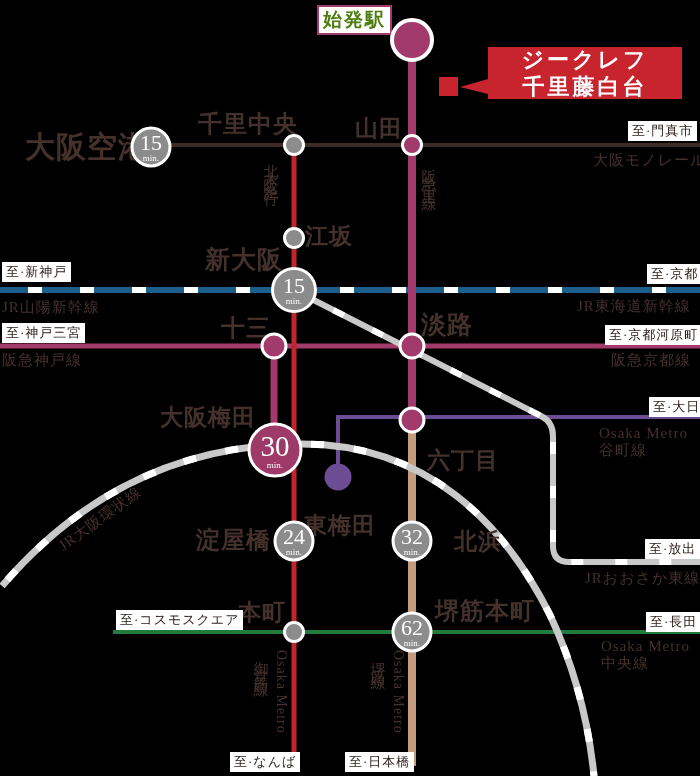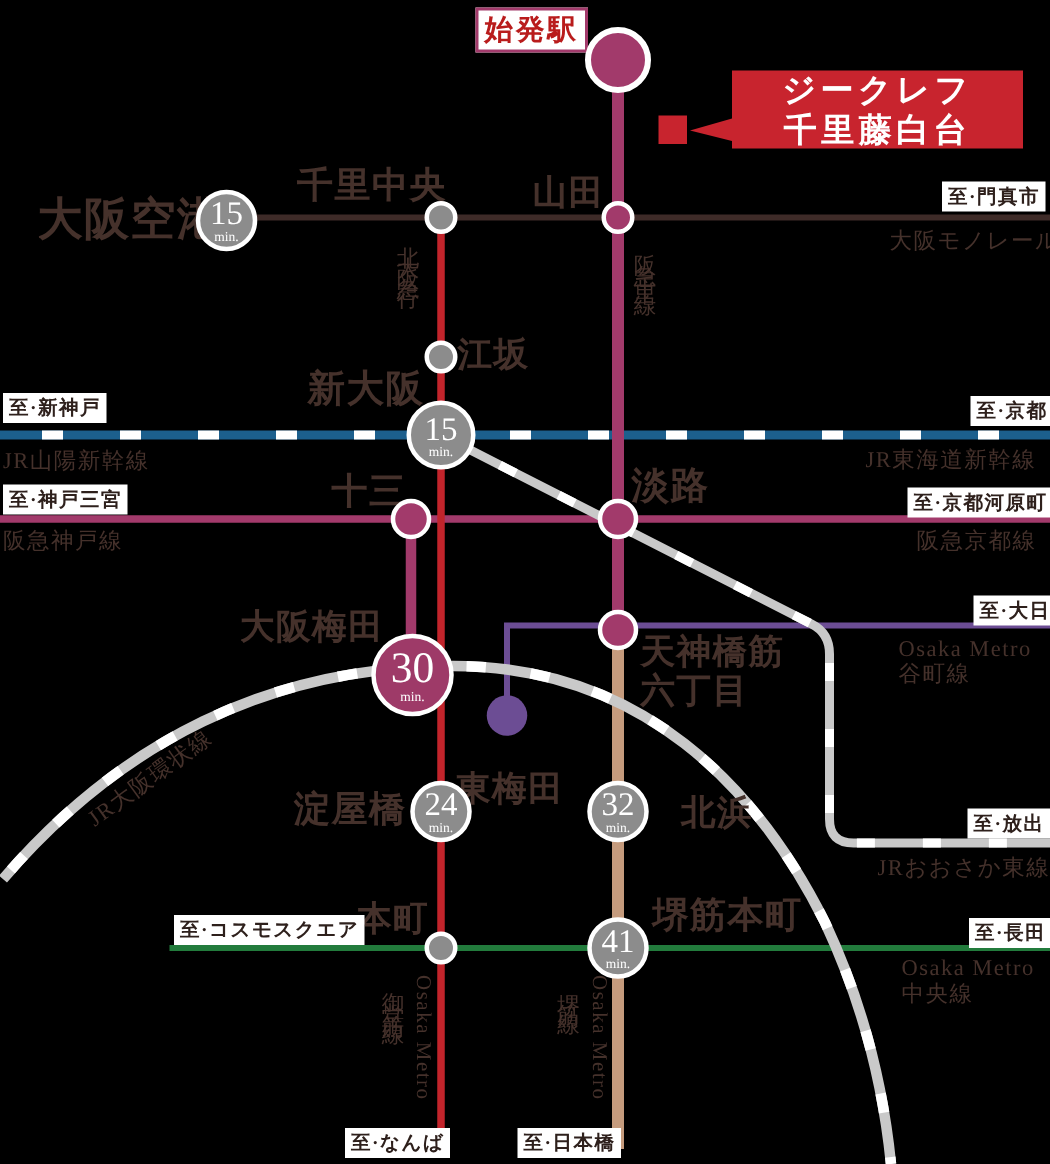--- a/index.html
+++ b/index.html
@@ -1,42 +1,42 @@
 <!DOCTYPE html>
 <html><head>
 <meta charset="utf-8">
 <style>
   html,body{margin:0;padding:0;background:#000;}
   .map{position:relative;width:700px;height:776px;background:#000;overflow:hidden;
        font-family:"Liberation Serif","DejaVu Serif",serif;}
   .map svg{position:absolute;left:0;top:0;z-index:1;}
   .lbl{position:absolute;color:#45312b;white-space:nowrap;letter-spacing:1px;z-index:3;line-height:1.15;}
   .st{font-size:23px;font-weight:bold;}
-  .dest{position:absolute;background:#fff;color:#2e201c;font-size:13px;font-weight:bold;
+  .dest{position:absolute;background:#fff;color:#2e201c;font-size:13px;font-weight:normal;
         padding:1px 4px;white-space:nowrap;z-index:4;letter-spacing:1px;}
   .ln{position:absolute;color:#45312b;font-size:15px;white-space:nowrap;letter-spacing:1px;z-index:3;}
   .vert{writing-mode:vertical-rl;letter-spacing:7px;white-space:nowrap;}
   .vgroup{position:absolute;display:flex;flex-direction:row;gap:3px;z-index:3;color:#45312b;}
   .vgroup .vk{writing-mode:vertical-rl;font-size:15px;letter-spacing:7px;}
   .vgroup .vl{writing-mode:vertical-rl;font-size:14px;letter-spacing:1px;}
   .dot{position:absolute;border-radius:50%;transform:translate(-50%,-50%);
        box-sizing:border-box;border:3px solid #fff;z-index:5;}
   .d-sm{width:22px;height:22px}.d-md{width:27px;height:27px}
   .d-lg{width:44px;height:44px;border-width:4px}
   .c-mag{background:#a23a6b}.c-gray{background:#8c8c8c}
   .c-pur{background:#6c4d94;border:none}
   .badge{position:absolute;transform:translate(-50%,-50%);border-radius:50%;background:#8c8c8c;
          border:3px solid #ffffff;color:#fff;display:flex;flex-direction:column;align-items:center;
          justify-content:center;line-height:1;z-index:6;box-sizing:border-box;}
   .b40{width:41px;height:41px}.b44{width:46px;height:46px}
   .b52{width:55px;height:55px;background:#9e3a68}
   .badge .num{font-size:22px}.b52 .num{font-size:29px}
   .badge .unit{font-size:9px;letter-spacing:0;}
   .start-badge{position:absolute;left:317px;top:5px;background:#fff;border:2px solid #a23a6b;
-       color:#b91c1c;font-size:19px;font-weight:bold;letter-spacing:2px;padding:0 4px;z-index:4;}
+       color:#4d7c0f;font-size:19px;font-weight:bold;letter-spacing:2px;padding:0 4px;z-index:4;}
   .property-box{position:absolute;left:488px;top:47px;width:194px;height:52px;background:#c8242e;
        color:#fff;display:flex;flex-direction:column;align-items:center;justify-content:center;
        font-size:22px;font-weight:bold;letter-spacing:3px;z-index:6;line-height:1.25;}
   .property-square{position:absolute;left:439px;top:77px;width:19px;height:19px;background:#c8242e;z-index:6;}
   .loop-label{transform:rotate(-36deg);transform-origin:left top;}
   .two-line{line-height:1.14;}
 </style>
 </head>
 <body>
 
@@ -82,21 +82,21 @@
   <div class="lbl st" style="left:198px;top:111px;font-size:24px;">千里中央</div>
   <div class="lbl st" style="left:355px;top:116px;">山田</div>
   <div class="lbl st" style="left:25px;top:130px;font-size:30px;">大阪空港</div>
   <div class="lbl st" style="left:305px;top:224px;">江坂</div>
   <div class="lbl st" style="left:205px;top:246px;font-size:25px;">新大阪</div>
   <div class="lbl st" style="left:221px;top:315px;font-size:24px;">十三</div>
   <div class="lbl st" style="left:421px;top:311px;font-size:25px;">淡路</div>
   <div class="lbl st" style="left:160px;top:405px;">大阪梅田</div>
   <div class="lbl st" style="left:304px;top:489px;margin-top:24px;">東梅田</div>
   <div class="lbl st two-line" style="left:427px;top:422px;">
-    <span>天神橋筋</span><br>
+    <br>
     <span>六丁目</span>
   </div>
   <div class="lbl st" style="left:196px;top:527px;font-size:24px;">淀屋橋</div>
   <div class="lbl st" style="left:454px;top:529px;">北浜</div>
   <div class="lbl st" style="left:238px;top:600px;">本町</div>
   <div class="lbl st" style="left:435px;top:598px;font-size:24px;">堺筋本町</div>
 
   <div class="dest" style="left:628px;top:121px;">至·門真市</div>
   <div class="dest" style="left:2px;top:262px;">至·新神戸</div>
   <div class="dest" style="left:647px;top:264px;">至·京都</div>
@@ -159,17 +159,17 @@
   </div>
   <div class="badge b40" style="left:294px;top:541px;">
     <span class="num">24</span>
     <span class="unit">min.</span>
   </div>
   <div class="badge b40" style="left:412px;top:541px;">
     <span class="num">32</span>
     <span class="unit">min.</span>
   </div>
   <div class="badge b40" style="left:412px;top:632px;">
-    <span class="num">41</span>
+    <span class="num">62</span>
     <span class="unit">min.</span>
   </div>
 
 </div>
 
 </body></html>

